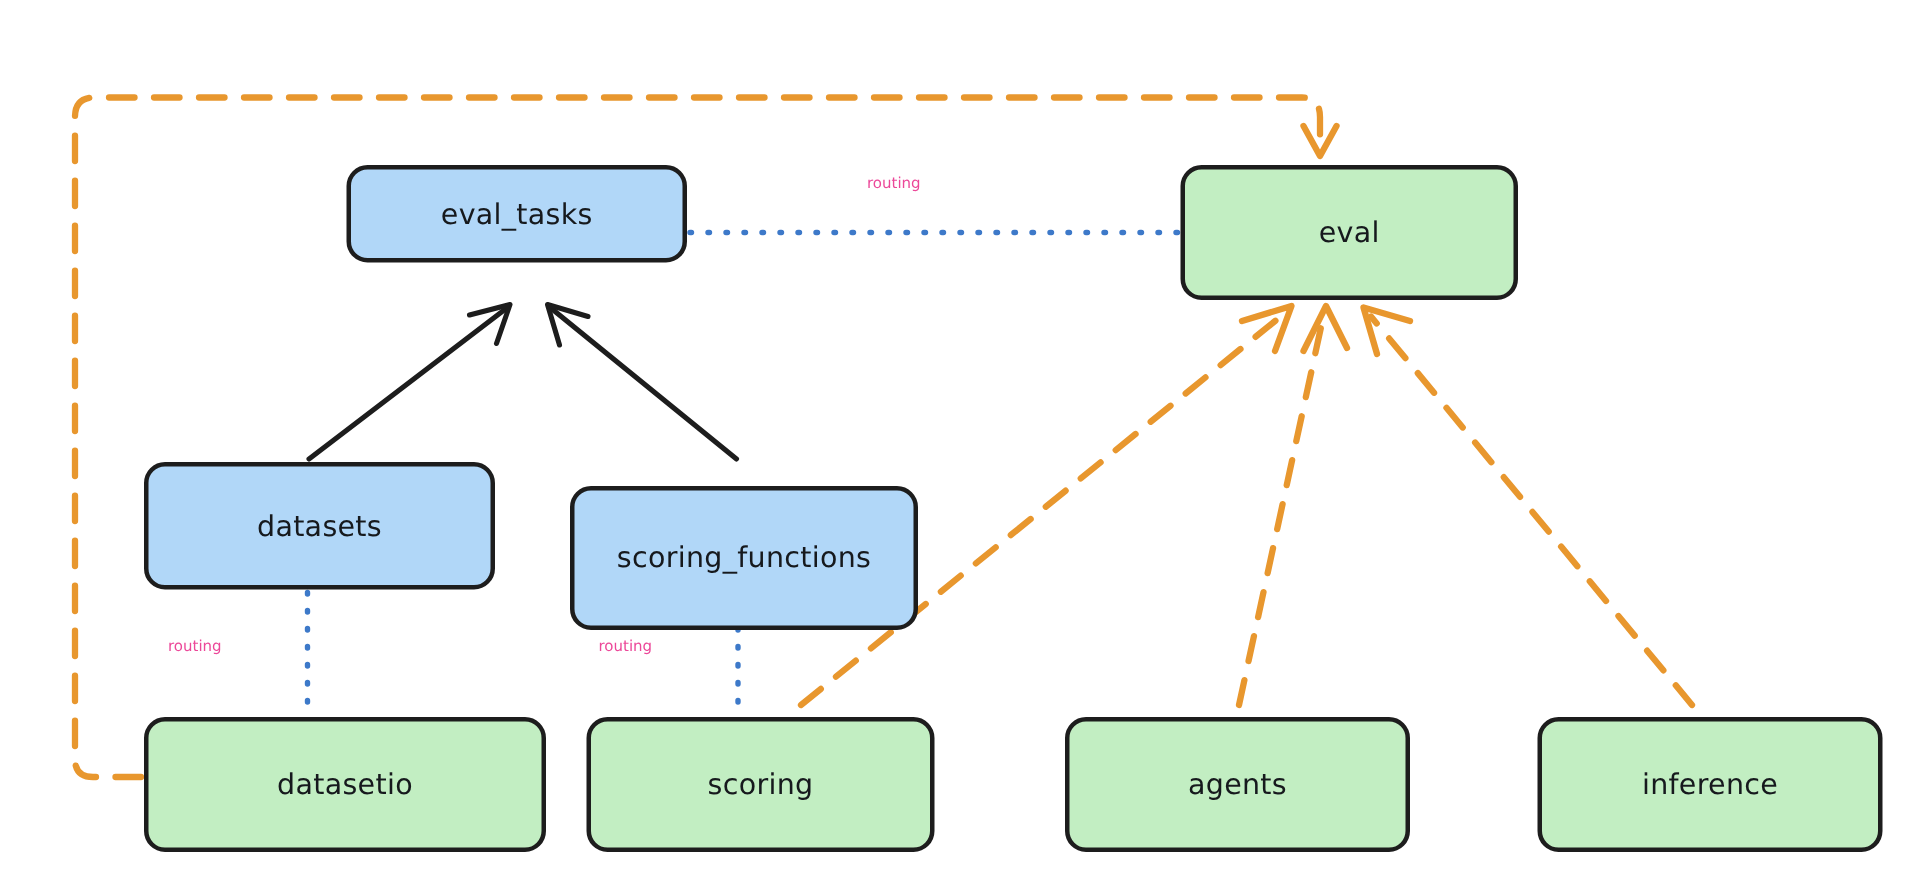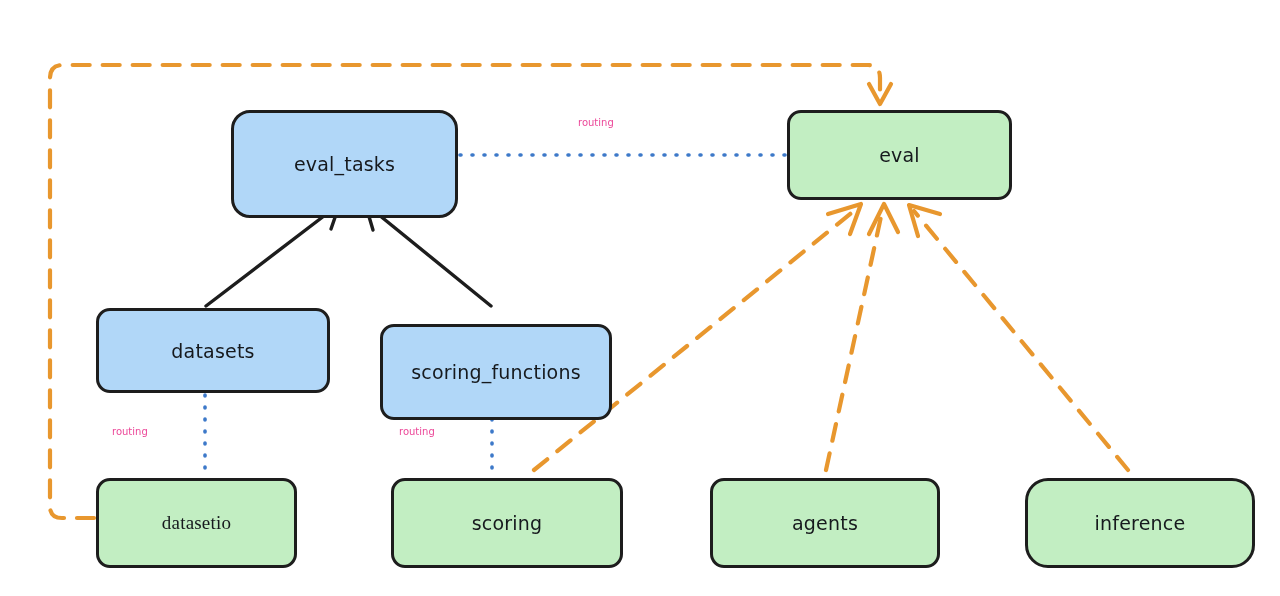--- a/index.html
+++ b/index.html
@@ -55,49 +55,49 @@
       <path d="M 460 155 L 786 155" fill="none" stroke="#3d79c9" stroke-width="3.6" stroke-linecap="round" stroke-dasharray="1 11"></path>
     </g>
     <g>
       <path d="M 205 395 L 205 477" fill="none" stroke="#3d79c9" stroke-width="3.6" stroke-linecap="round" stroke-dasharray="1 11"></path>
     </g>
     <g>
       <path d="M 492 395 L 492 477" fill="none" stroke="#3d79c9" stroke-width="3.6" stroke-linecap="round" stroke-dasharray="1 11"></path>
     </g>
   </svg>
 
-  <div class="node blue" style="left:231px;top:110px;width:227px;height:108px;border-radius:19px;">
+  <div class="node blue" style="left:231px;top:110px;width:227px;height:65px;">
     <span class="lbl">eval_tasks</span>
   </div>
 
   <div class="node green" style="left:787px;top:110px;width:225px;height:90px;">
     <span class="lbl">eval</span>
   </div>
 
   <div class="node blue" style="left:96px;top:308px;width:234px;height:85px;justify-content:center;">
     <span class="lbl">datasets</span>
   </div>
 
   <div class="node blue" style="left:380px;top:324px;width:232px;height:96px;align-items:center;">
     <span class="lbl">scoring_functions</span>
   </div>
 
-  <div class="node green" style="left:96px;top:478px;width:201px;height:90px;font-family:Liberation Serif, serif;">
+  <div class="node green" style="left:96px;top:478px;width:268px;height:90px;">
     <span class="lbl">datasetio</span>
   </div>
 
   <div class="node green" style="left:391px;top:478px;width:232px;height:90px;">
     <span class="lbl">scoring</span>
   </div>
 
   <div class="node green" style="left:710px;top:478px;width:230px;height:90px;">
     <span class="lbl">agents</span>
   </div>
 
-  <div class="node green" style="left:1025px;top:478px;width:230px;height:90px;border-radius:23px;">
+  <div class="node green" style="left:1025px;top:478px;width:230px;height:90px;">
     <span class="lbl">inference</span>
   </div>
 
   <div class="edge-label" style="left:578px;top:117px;">routing</div>
   <div class="edge-label" style="left:112px;top:426px;">routing</div>
   <div class="edge-label" style="left:399px;top:426px;">routing</div>
 
 </div>
 
 </body></html>

